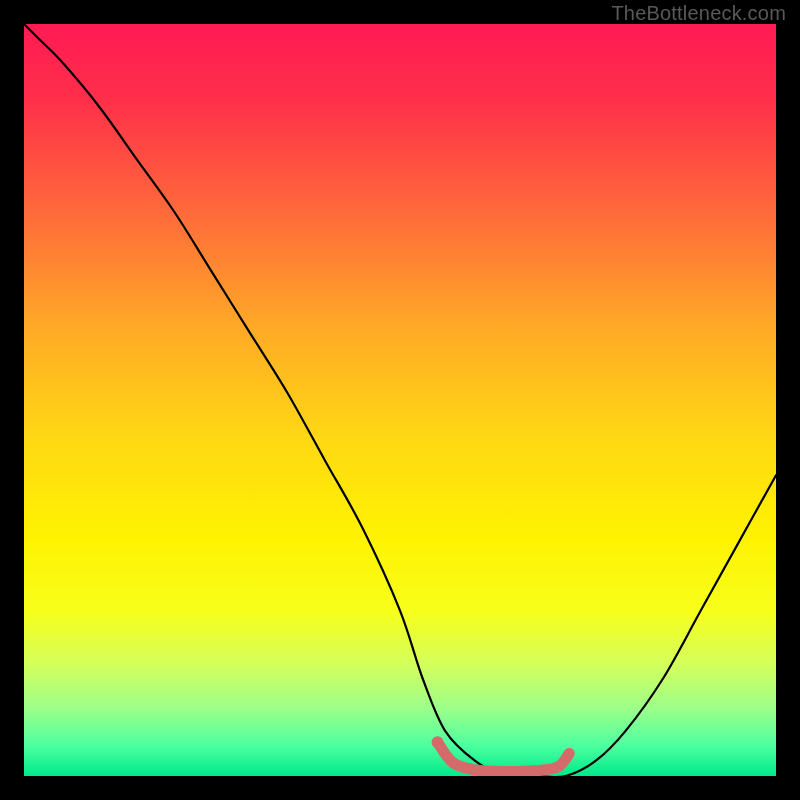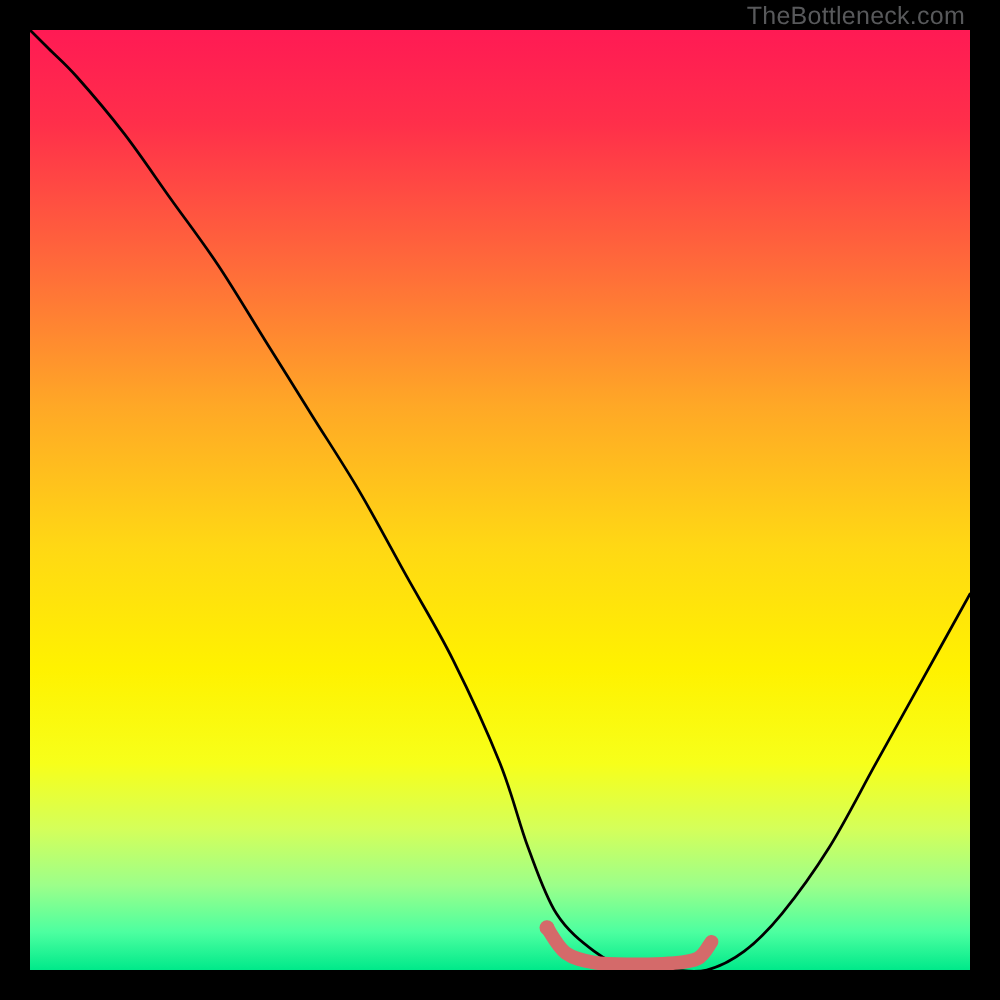--- a/index.html
+++ b/index.html
@@ -21,21 +21,21 @@
   .plot-area {
     position: absolute;
     left: 0;
     top: 0;
     width: 752px;
     height: 752px;
   }
   .attribution {
     position: absolute;
     top: 2px;
-    right: 28px;
+    right: 14px;
     font-family: Arial, Helvetica, sans-serif;
     font-size: 20px;
     font-weight: normal;
     color: #58595b;
     letter-spacing: 0.2px;
   }
 </style>
 </head>
 <body>
 

